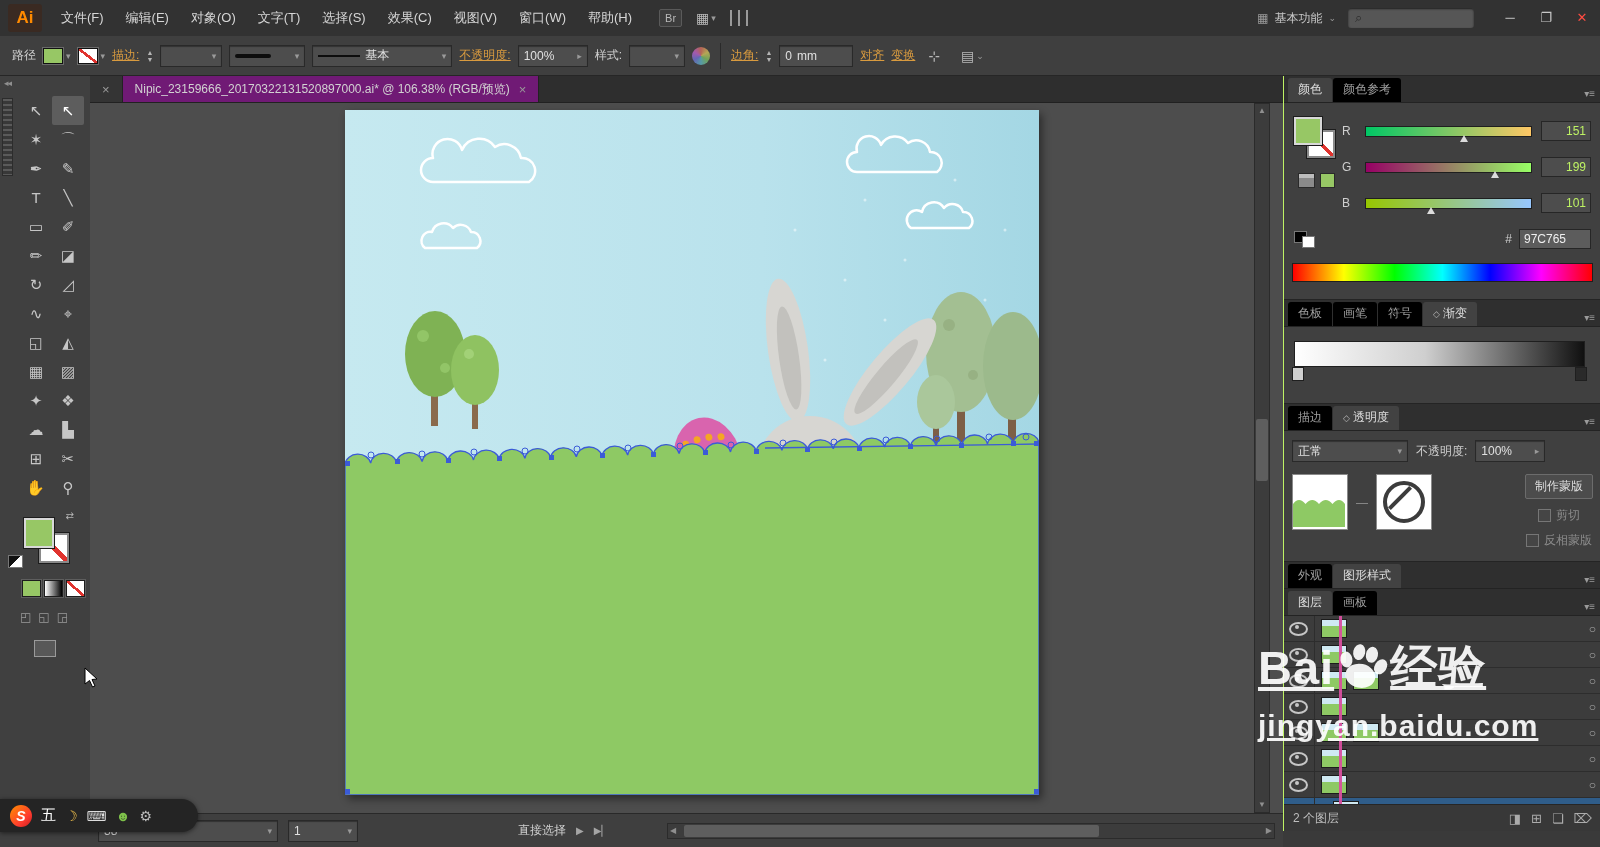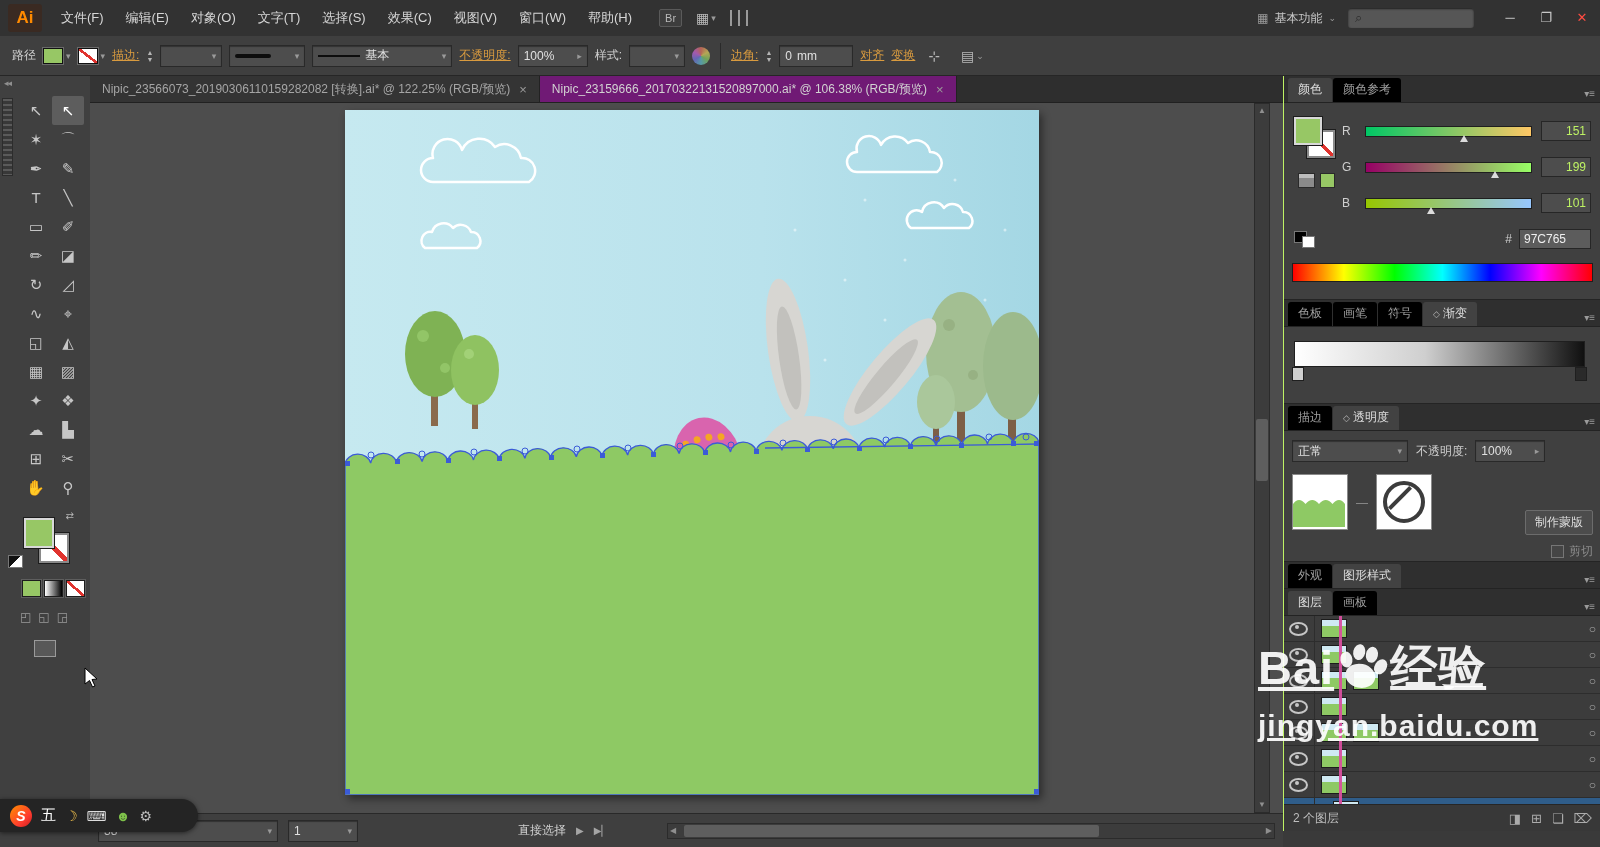--- a/index.html
+++ b/index.html
@@ -116,21 +116,21 @@
   .trans-body{height:131px;background:#404040;border-bottom:1px solid #242424;padding:9px 8px;box-sizing:border-box;}
   .tb-row1{display:flex;align-items:center;gap:8px;}
   .blend-box{width:104px;}
   .opac-box{width:58px;}
   .tb-row2{display:flex;align-items:flex-start;gap:8px;margin-top:12px;}
   .tthumb{width:54px;height:54px;background:#fff;border:1px solid #8a8a8a;}
   .tlink{color:#8f8f8f;margin-top:22px;}
   .slashbox{width:54px;height:54px;background:#fff;border:1px solid #8a8a8a;display:flex;align-items:center;justify-content:center;}
   .slash-circle{width:34px;height:34px;border:4px solid #3c3c3c;border-radius:50%;position:relative;}
   .slash-circle::after{content:"";position:absolute;left:-2px;top:11px;width:30px;height:4px;background:#3c3c3c;transform:rotate(-45deg);}
-  .mask-col{margin-left:auto;display:flex;flex-direction:column;gap:8px;align-items:flex-end;margin-top:36px;}
+  .mask-col{margin-left:auto;display:flex;flex-direction:column;gap:8px;align-items:center;}
   .mask-btn{background:#4c4c4c;border:1px solid #6c6c6c;color:#dedede;padding:3px 9px;border-radius:2px;font-size:12px;}
   .cb-line{display:flex;align-items:center;gap:5px;color:#8a8a8a;}
   .cbx{width:11px;height:11px;border:1px solid #767676;background:#454545;}
   .layers-body{flex:1;background:#3c3c3c;position:relative;overflow:hidden;}
   .lrow{height:25px;display:flex;align-items:center;border-bottom:1px solid #2d2d2d;padding:0 5px;gap:6px;}
   .lrow.selected{background:#2f5d8a;color:#eaeaea;}
   .eye{width:15px;height:10px;border:2px solid #c6c6c6;border-radius:50%;position:relative;flex:none;}
   .eye::after{content:"";position:absolute;left:3.5px;top:1.5px;width:4px;height:4px;border-radius:50%;background:#c6c6c6;}
   .lsep{width:1px;height:25px;background:#2d2d2d;}
   .lthumb{width:24px;height:17px;border:1px solid #1c1c1c;background:linear-gradient(180deg,#cfe9f2 38%,#8ec964 38%);flex:none;}
@@ -345,21 +345,20 @@
     <div class="drawmodes">
       <span>◰</span>
       <span>◱</span>
       <span>◲</span>
     </div>
     <div class="screenmode"></div>
   </div>
 
   <div class="tabsbar">
       <div class="doc-tab">
-        <span class="tab-title">Nipic_23566073_20190306110159282082 [转换].ai* @ 122.25% (RGB/预览)</span>
         <span class="tab-close">×</span>
       </div>
       <div class="doc-tab active">
         <span class="tab-title">Nipic_23159666_20170322131520897000.ai* @ 106.38% (RGB/预览)</span>
         <span class="tab-close">×</span>
       </div>
     </div>
 
   <div class="canvas">
     <div class="artboard">

